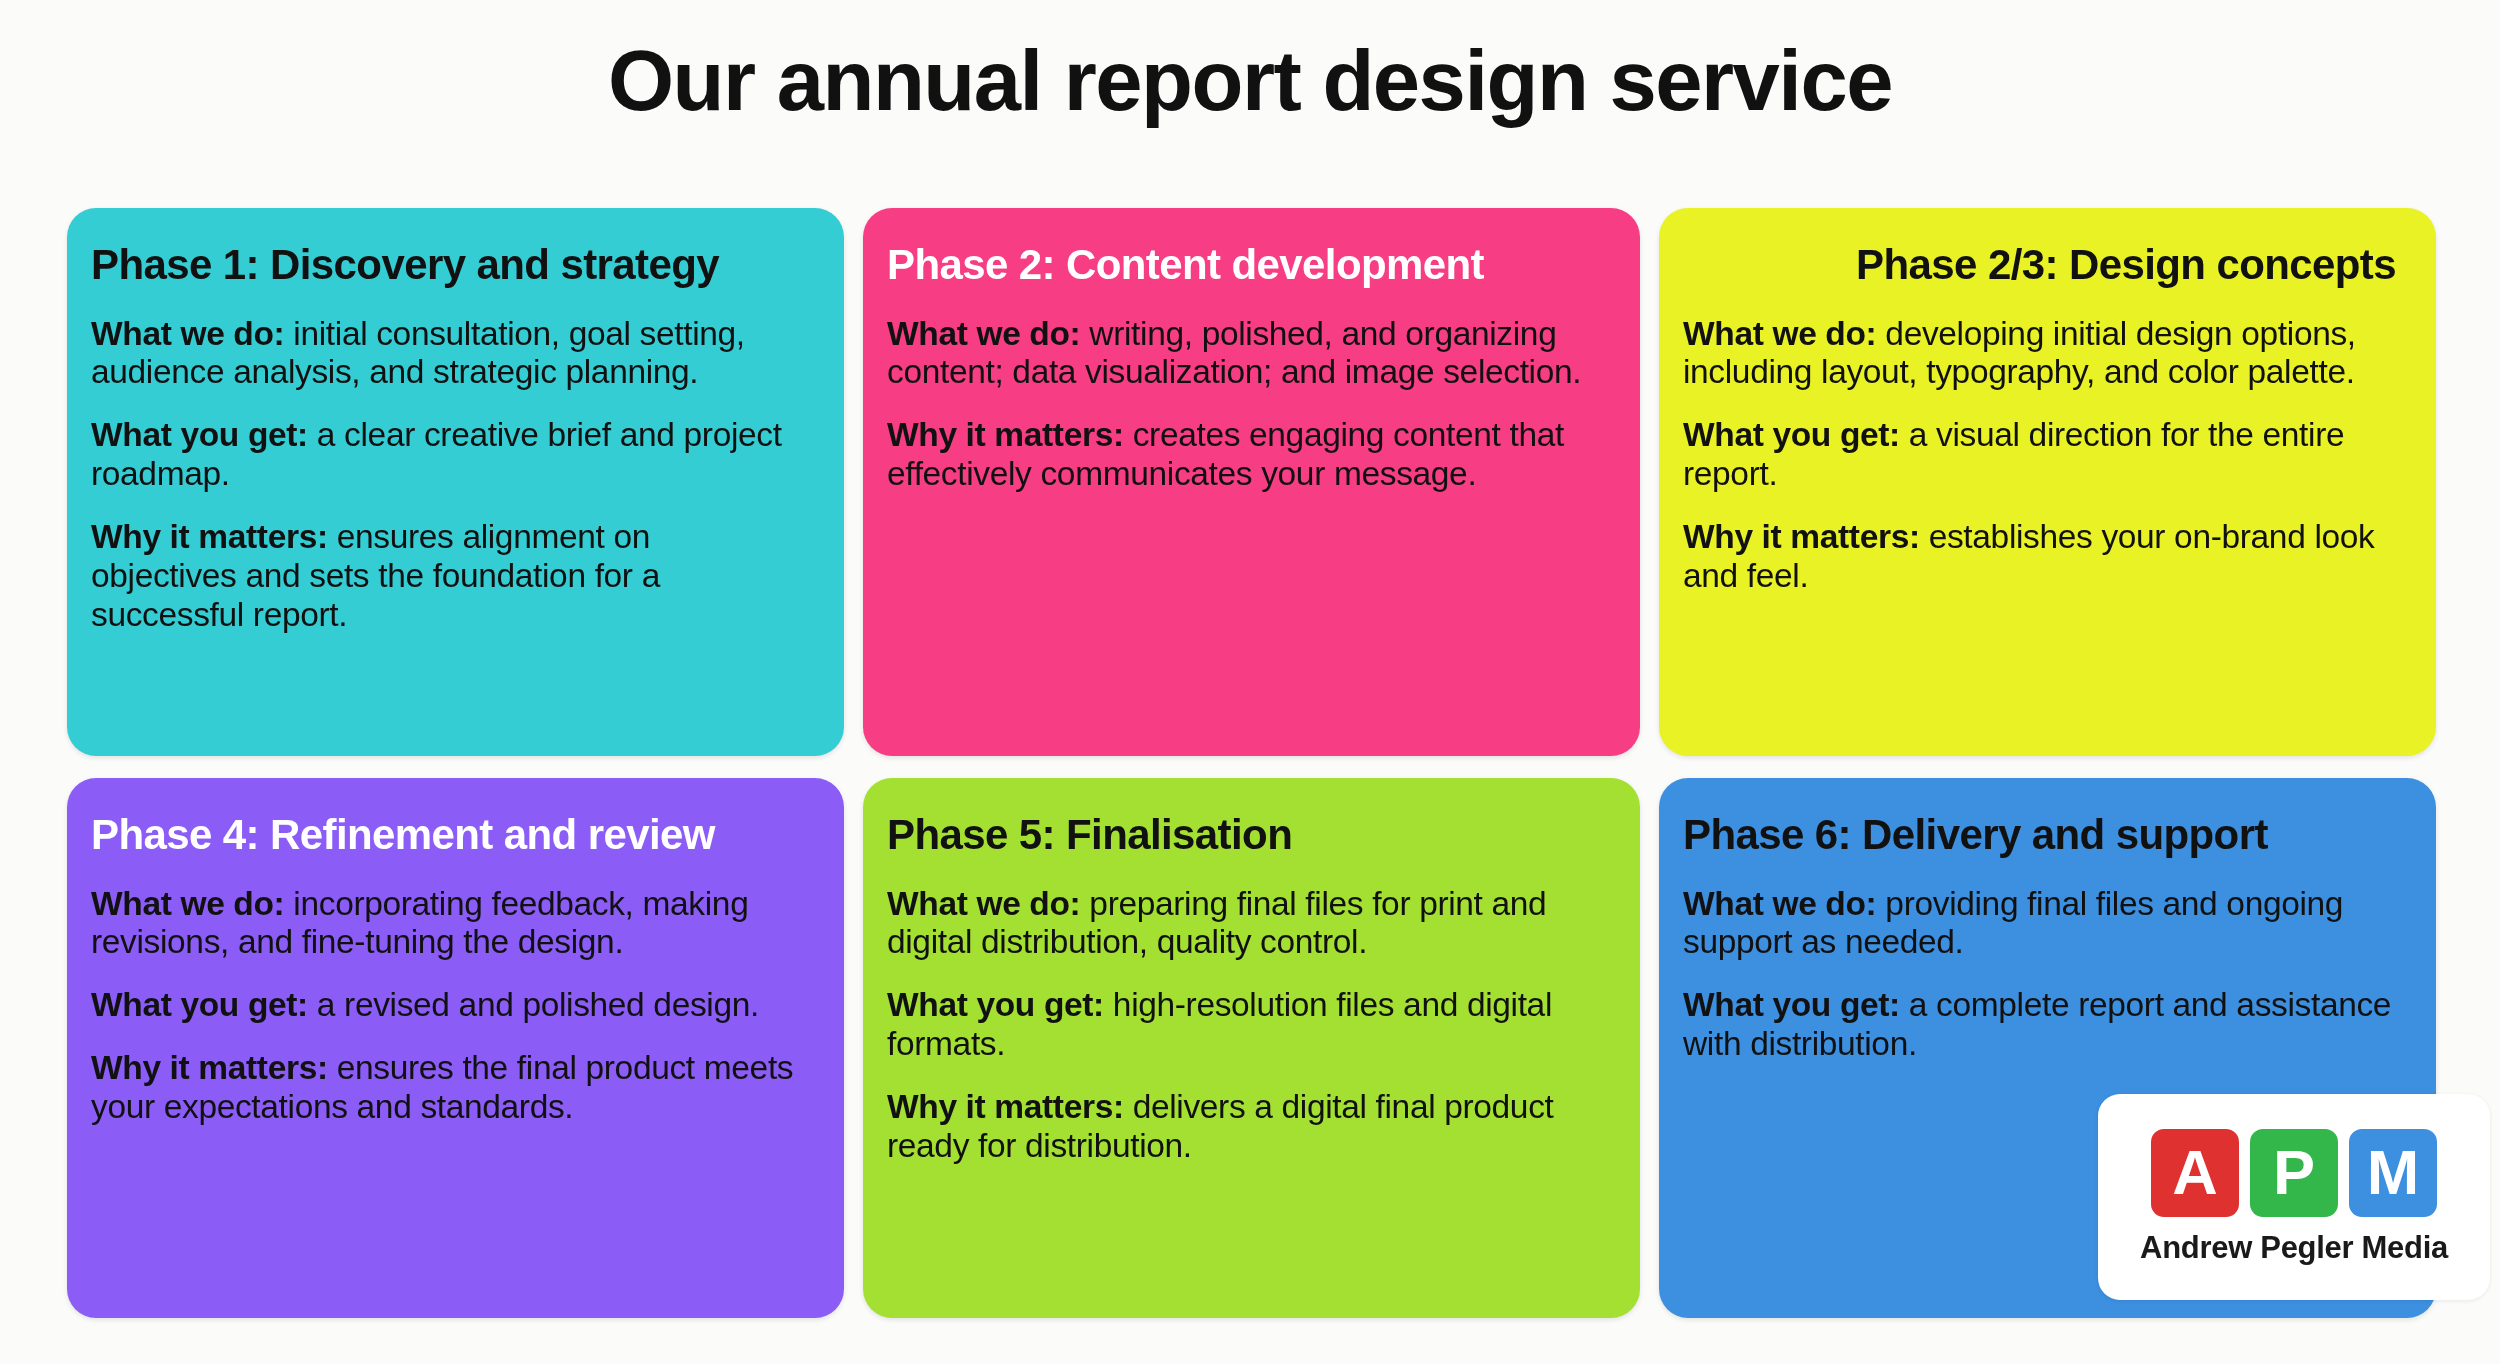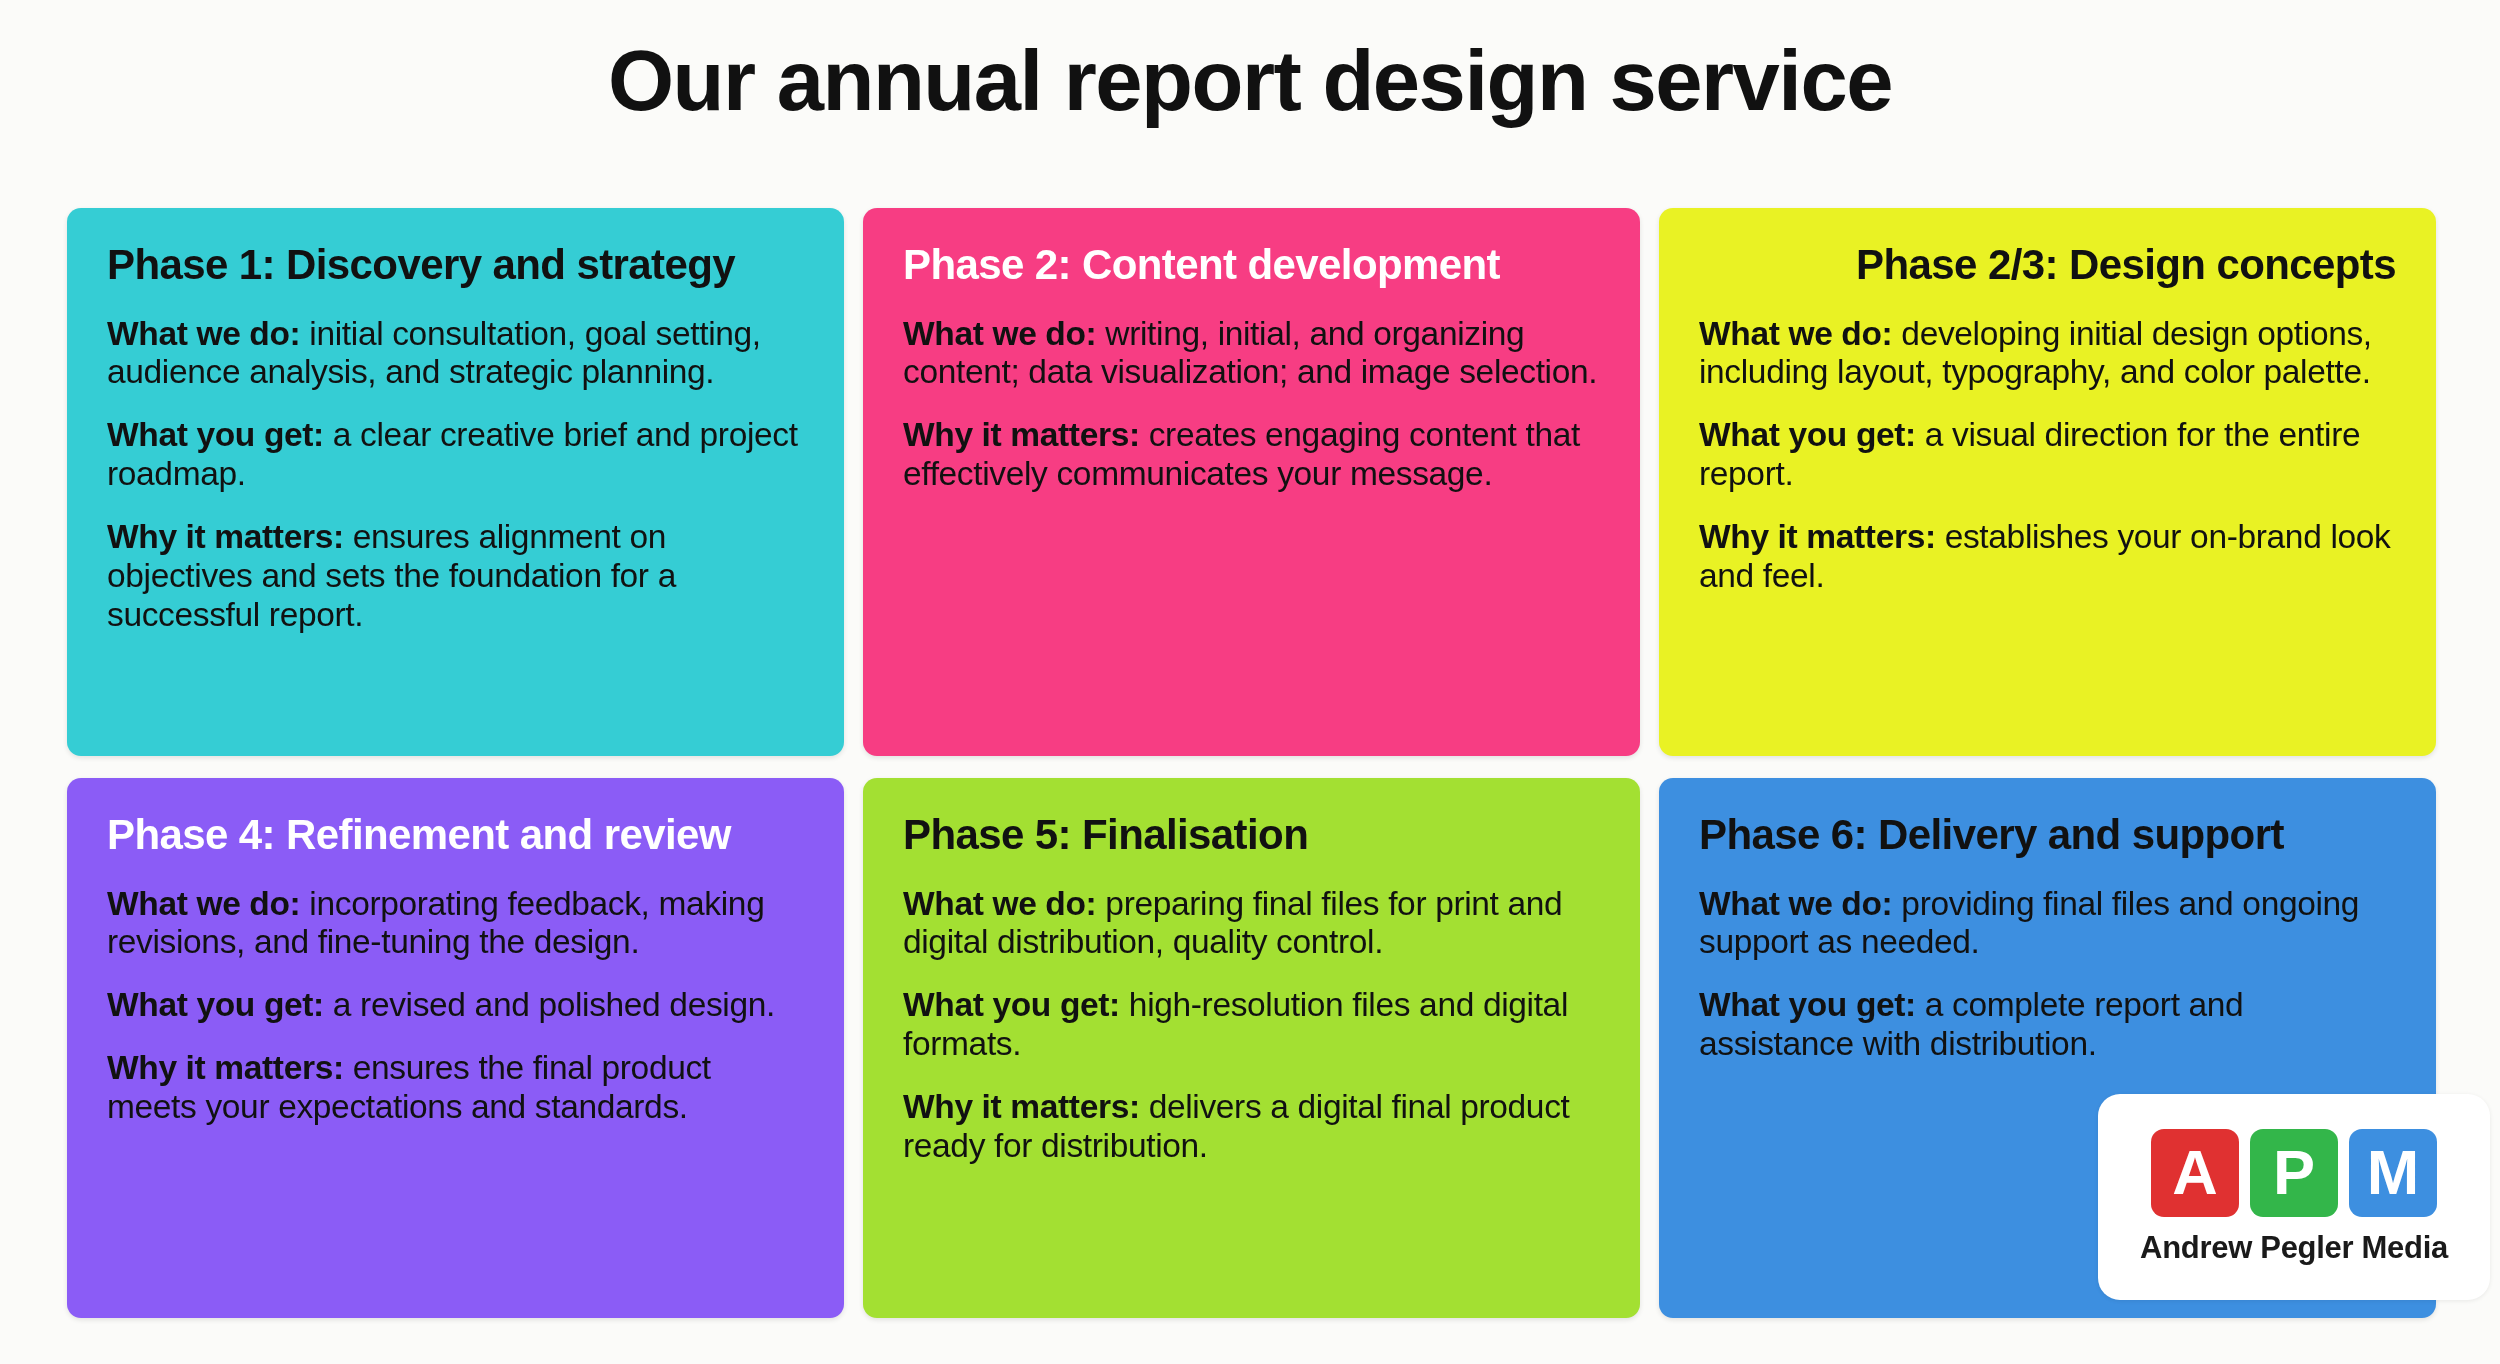--- a/index.html
+++ b/index.html
@@ -42,22 +42,22 @@
     width: 2370px;
     height: 1110px;
     display: grid;
     grid-template-columns: 777px 777px 777px;
     grid-template-rows: 548px 540px;
     column-gap: 19px;
     row-gap: 22px;
   }
 
   .card {
-    border-radius: 14px;
-    padding: 34px 40px 28px 40px;
+    border-radius: 29px;
+    padding: 34px 40px 28px 24px;
     overflow: hidden;
     position: relative;
     box-shadow: 0 2px 5px rgba(0,0,0,0.10);
   }
 
   .card-title {
     font-size: 42px;
     font-weight: 700;
     line-height: 1.11;
     letter-spacing: -0.6px;
@@ -130,21 +130,21 @@
 
   <div class="grid">
       <div class="card" style="background: rgb(53, 205, 212);">
         <div class="card-title" style="color: rgb(17, 17, 17);">Phase 1: Discovery and strategy</div>
         <p class="card-row"><span class="lbl">What we do:</span><span> initial consultation, goal setting, audience analysis, and strategic planning.</span></p>
         <p class="card-row"><span class="lbl">What you get:</span><span> a clear creative brief and project roadmap.</span></p>
         <p class="card-row"><span class="lbl">Why it matters:</span><span> ensures alignment on objectives and sets the foundation for a successful report.</span></p>
       </div>
       <div class="card" style="background: rgb(247, 61, 131);">
         <div class="card-title" style="color: rgb(255, 255, 255);">Phase 2: Content development</div>
-        <p class="card-row"><span class="lbl">What we do:</span><span> writing, initial, and organizing content; data visualization; and image selection.</span></p>
+        <p class="card-row"><span class="lbl">What we do:</span><span> writing, polished, and organizing content; data visualization; and image selection.</span></p>
         <p class="card-row"><span class="lbl">Why it matters:</span><span> creates engaging content that effectively communicates your message.</span></p>
       </div>
       <div class="card" style="background: rgb(233, 242, 36);">
         <div class="card-title" style="color: rgb(17, 17, 17); text-align: right;">Phase 2/3: Design concepts</div>
         <p class="card-row"><span class="lbl">What we do:</span><span> developing initial design options, including layout, typography, and color palette.</span></p>
         <p class="card-row"><span class="lbl">What you get:</span><span> a visual direction for the entire report.</span></p>
         <p class="card-row"><span class="lbl">Why it matters:</span><span> establishes your on-brand look and feel.</span></p>
       </div>
       <div class="card" style="background: #8b5cf6;">
         <div class="card-title" style="color: rgb(255, 255, 255);">Phase 4: Refinement and review</div>

